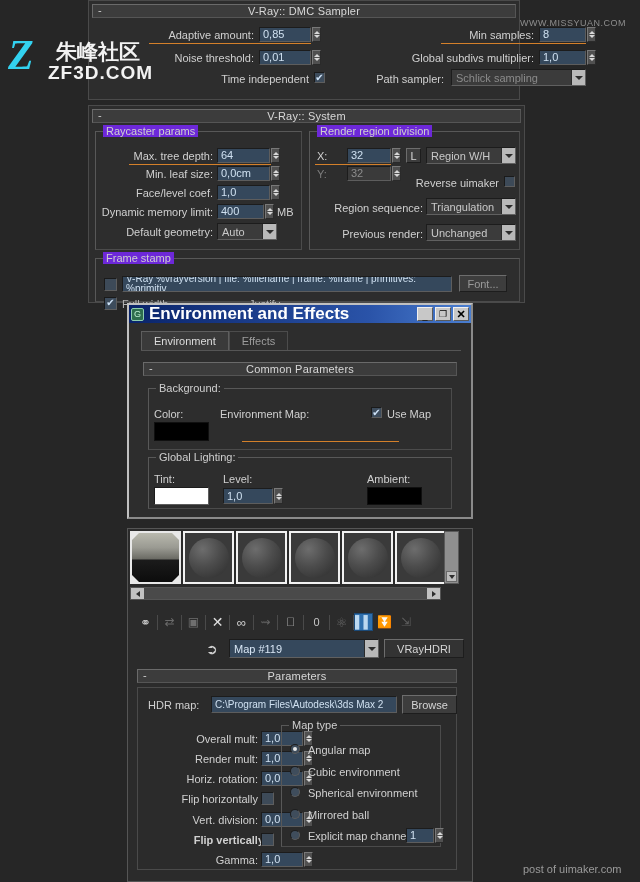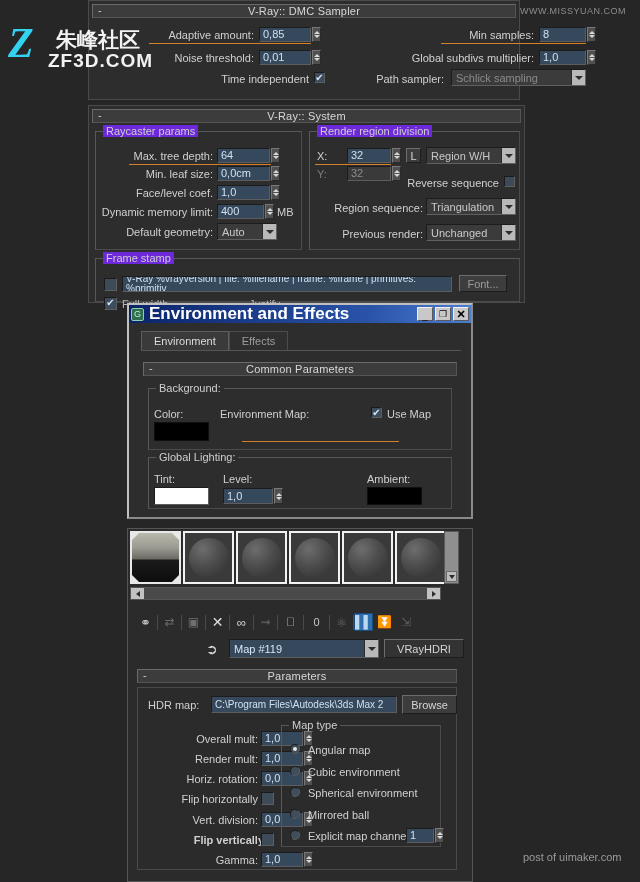--- a/index.html
+++ b/index.html
@@ -86,21 +86,21 @@
   .underline{ position:absolute; height:1px; background:#d4802a; }
 
   
   .radio{ position:absolute; width:10px;height:10px;border-radius:50%;
     background:#3f4d5c; border:1px solid #1d1d1d;
     border-right-color:#5c5c5c;border-bottom-color:#5c5c5c;}
   .radio.on::after{ content:''; position:absolute; left:2px; top:2px;
     width:4px;height:4px;border-radius:50%; background:#e8e8e8;}
 
   
-  .wm{ position:absolute; pointer-events:none; }
+  .wm{ position:absolute; pointer-events:none;margin-top:12px; }
 </style>
 </head>
 <body>
 
 <div class="wm" style="left:443px;top:3px;display:flex;gap:5px;align-items:center;">
   <span style="font-size:11px;color:#6f6f6f;letter-spacing:1px;">思缘设计论坛</span>
   <span style="font-size:9px;color:#8d8d8d;letter-spacing:.5px;">WWW.MISSYUAN.COM</span>
 </div>
 
 <div style="position:absolute;left:88px;top:0px;width:432px;height:100px;background:#2d2d2d;border:1px solid #4a4a4a;">
@@ -211,21 +211,21 @@
   <div class="spin" style="left:303px;top:60px;height:15px;">
     <i class="u"></i>
       <i class="d"></i>
     </div>
 
   <div class="combo" style="left:337px;top:41px;width:90px;height:17px;">
     <span>Region W/H</span>
     <span class="arrow"></span>
   </div>
 
-  <div class="lbl r" style="left:290px;top:71px;width:120px;">Reverse sequence</div>
+  <div class="lbl r" style="left:290px;top:71px;width:120px;">Reverse uimaker</div>
   <div class="chk off" style="left:415px;top:70px;"></div>
 
   <div class="lbl r" style="left:218px;top:96px;width:116px;">Region sequence:</div>
   <div class="combo" style="left:337px;top:92px;width:90px;height:17px;">
     <span>Triangulation</span>
     <span class="arrow"></span>
   </div>
 
   <div class="lbl r" style="left:218px;top:122px;width:116px;">Previous render:</div>
   <div class="combo" style="left:337px;top:118px;width:90px;height:17px;">

